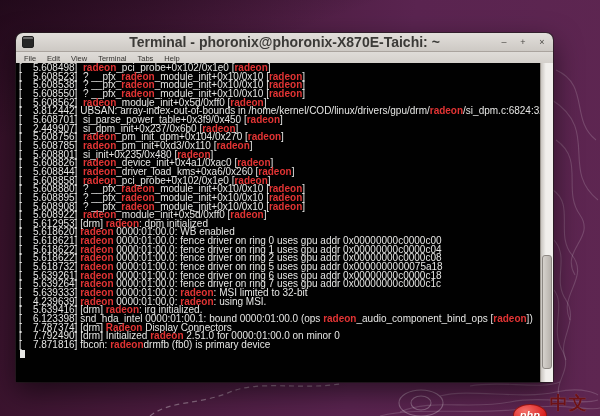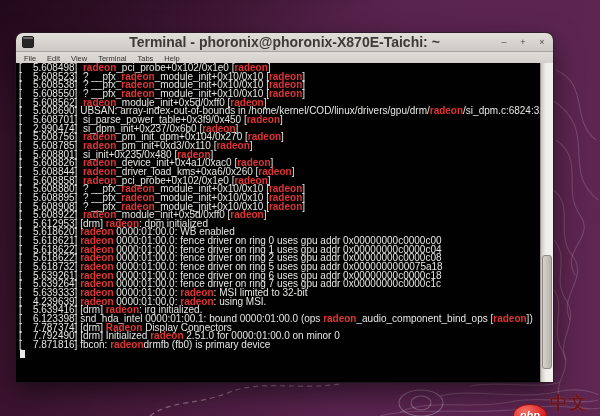--- a/index.html
+++ b/index.html
@@ -130,23 +130,23 @@
       <span class="menu-item">Tabs</span>
       <span class="menu-item">Help</span>
     </div>
   <div class="termwrap">
     <div class="terminal">
         <div class="tline"><span>[    5.608498]  </span><span class="hl">radeon</span><span>_pci_probe+0x102/0x1e0 [</span><span class="hl">radeon</span><span>]</span></div>
         <div class="tline"><span>[    5.608523]  ? __pfx_</span><span class="hl">radeon</span><span>_module_init+0x10/0x10 [</span><span class="hl">radeon</span><span>]</span></div>
         <div class="tline"><span>[    5.608538]  ? __pfx_</span><span class="hl">radeon</span><span>_module_init+0x10/0x10 [</span><span class="hl">radeon</span><span>]</span></div>
         <div class="tline"><span>[    5.608550]  ? __pfx_</span><span class="hl">radeon</span><span>_module_init+0x10/0x10 [</span><span class="hl">radeon</span><span>]</span></div>
         <div class="tline"><span>[    5.608562]  </span><span class="hl">radeon</span><span>_module_init+0x5d/0xff0 [</span><span class="hl">radeon</span><span>]</span></div>
-        <div class="tline"><span>[    5.608690] UBSAN: array-index-out-of-bounds in /home/kernel/COD/linux/drivers/gpu/drm/</span><span class="hl">radeon</span><span>/si_dpm.c:6824:32</span></div>
+        <div class="tline"><span>[    3.812442] UBSAN: array-index-out-of-bounds in /home/kernel/COD/linux/drivers/gpu/drm/</span><span class="hl">radeon</span><span>/si_dpm.c:6824:32</span></div>
         <div class="tline"><span>[    5.608701]  si_parse_power_table+0x3f9/0x450 [</span><span class="hl">radeon</span><span>]</span></div>
-        <div class="tline"><span>[    2.990474]  si_dpm_init+0x237/0x6b0 [</span><span class="hl">radeon</span><span>]</span></div>
+        <div class="tline"><span>[    2.449907]  si_dpm_init+0x237/0x6b0 [</span><span class="hl">radeon</span><span>]</span></div>
         <div class="tline"><span>[    5.608756]  </span><span class="hl">radeon</span><span>_pm_init_dpm+0x104/0x270 [</span><span class="hl">radeon</span><span>]</span></div>
         <div class="tline"><span>[    5.608785]  </span><span class="hl">radeon</span><span>_pm_init+0xd3/0x110 [</span><span class="hl">radeon</span><span>]</span></div>
         <div class="tline"><span>[    5.608801]  si_init+0x235/0x480 [</span><span class="hl">radeon</span><span>]</span></div>
         <div class="tline"><span>[    5.608826]  </span><span class="hl">radeon</span><span>_device_init+0x4a1/0xac0 [</span><span class="hl">radeon</span><span>]</span></div>
         <div class="tline"><span>[    5.608844]  </span><span class="hl">radeon</span><span>_driver_load_kms+0xa6/0x260 [</span><span class="hl">radeon</span><span>]</span></div>
         <div class="tline"><span>[    5.608858]  </span><span class="hl">radeon</span><span>_pci_probe+0x102/0x1e0 [</span><span class="hl">radeon</span><span>]</span></div>
         <div class="tline"><span>[    5.608880]  ? __pfx_</span><span class="hl">radeon</span><span>_module_init+0x10/0x10 [</span><span class="hl">radeon</span><span>]</span></div>
         <div class="tline"><span>[    5.608895]  ? __pfx_</span><span class="hl">radeon</span><span>_module_init+0x10/0x10 [</span><span class="hl">radeon</span><span>]</span></div>
         <div class="tline"><span>[    5.608908]  ? __pfx_</span><span class="hl">radeon</span><span>_module_init+0x10/0x10 [</span><span class="hl">radeon</span><span>]</span></div>
         <div class="tline"><span>[    5.608922]  </span><span class="hl">radeon</span><span>_module_init+0x5d/0xff0 [</span><span class="hl">radeon</span><span>]</span></div>

